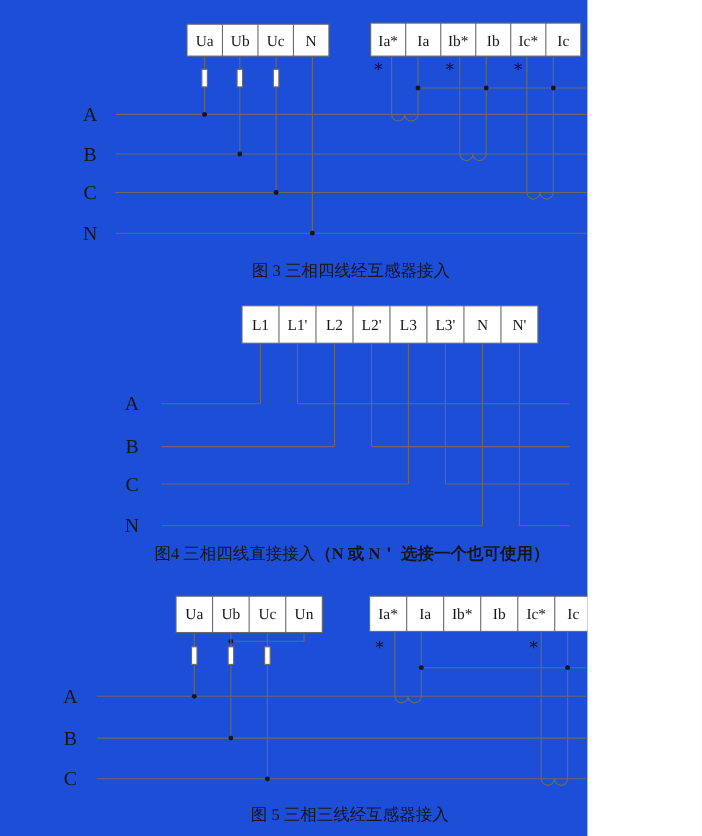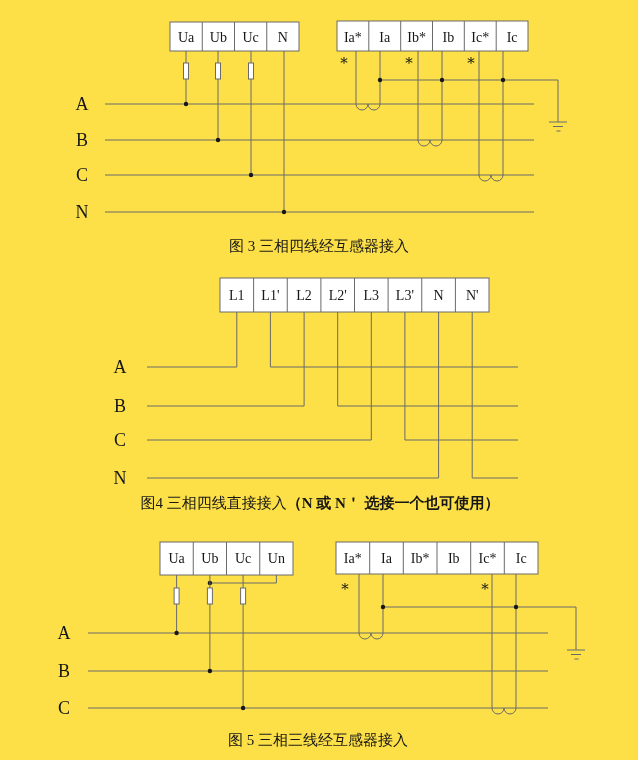--- a/index.html
+++ b/index.html
@@ -1,16 +1,16 @@
 <!DOCTYPE html>
 <html><head>
 <meta charset="utf-8">
 <style>
   html,body{margin:0;padding:0;background:#fff;}
-  #page{position:relative;width:638px;height:760px;background:#fde047;overflow:hidden;
+  #page{position:relative;width:534px;height:760px;background:#1d4ed8;overflow:hidden;
         font-family:"Liberation Serif","DejaVu Serif",serif;}
   svg{display:block;}
   .w{stroke:#6a6a6a;stroke-width:1;fill:none;}
   .box{fill:#ffffff;stroke:#6a6a6a;stroke-width:1;}
   .fuse{fill:#ffffff;stroke:#6a6a6a;stroke-width:1;}
   .dot{fill:#161616;stroke:none;}
   .t{font-family:"Liberation Serif","DejaVu Serif",serif;font-size:14px;fill:#161616;text-anchor:middle;}
   .pl{font-family:"Liberation Serif","DejaVu Serif",serif;font-size:18px;fill:#161616;text-anchor:middle;}
   .ast{font-family:"DejaVu Serif","Liberation Serif",serif;font-size:15px;fill:#161616;text-anchor:middle;}
   .cap{font-family:"Liberation Serif","DejaVu Serif",serif;font-size:15px;fill:#161616;text-anchor:middle;}

